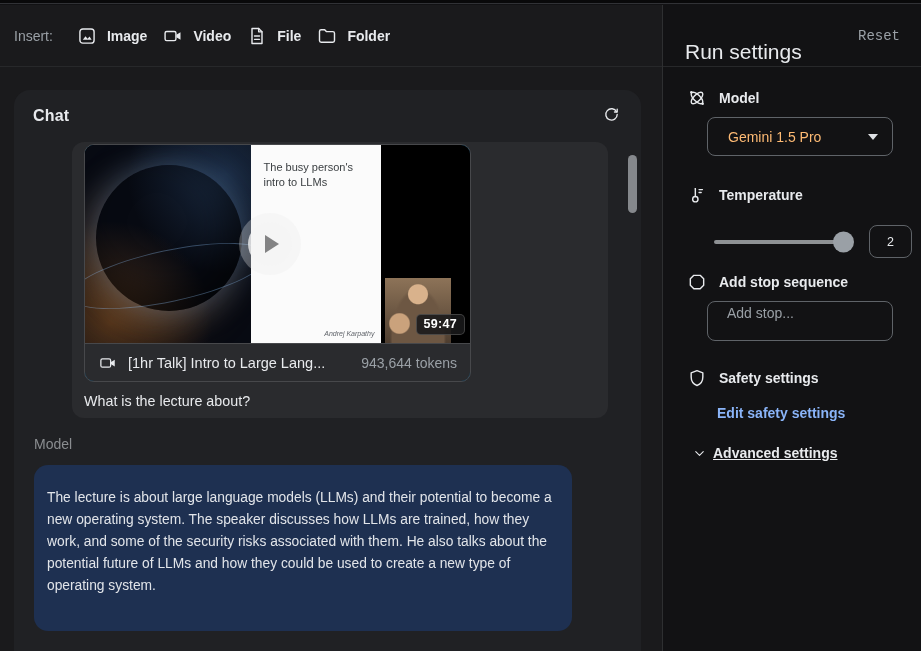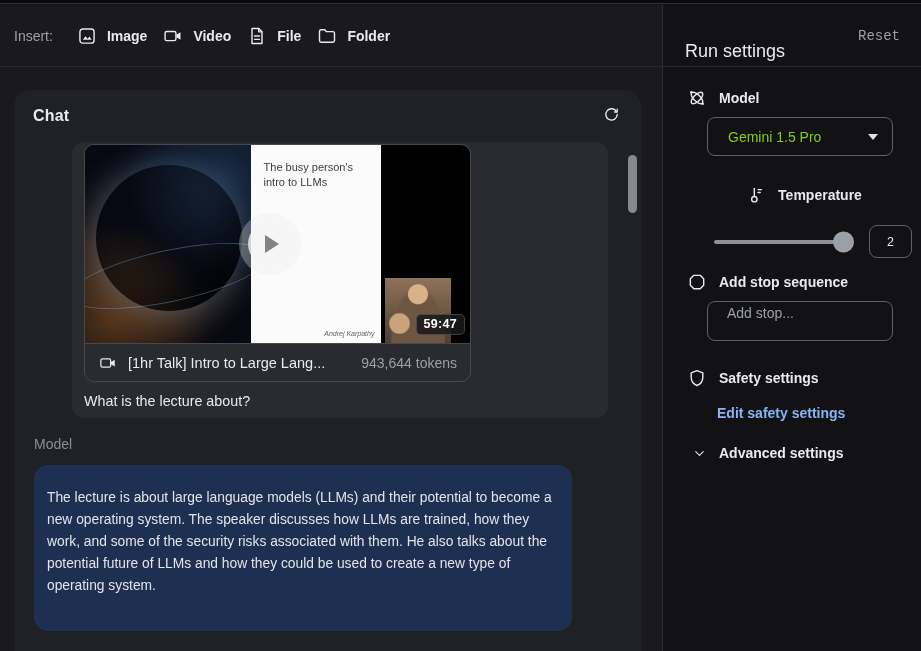--- a/index.html
+++ b/index.html
@@ -78,45 +78,45 @@
   .user-question { margin:11px 0 0 0; font-size:14.3px; color:#e8eaed; }
 
   .model-turn { position:absolute; left:20px; top:294px; }
   .role-label { font-size:14px; color:#8a8d90; }
   .bubble { margin-top:13px; width:538px; background:#1e3051; border-radius:14px;
     padding:22px 16px 34px 13px; color:#e1e4e9; font-size:13.8px; line-height:22px; }
 
   
   .sidebar { flex:1; background:#121214; position:relative; }
   .sidebar-header { height:62px; border-bottom:1px solid #27282a; display:flex; align-items:center; justify-content:space-between; padding:0 21px 0 22px; }
-  .sidebar-title { font-size:18px; font-weight:500;margin-top:32px; }
+  .sidebar-title { font-size:21px; font-weight:500;margin-top:32px; }
   .reset-btn { background:none; border:none; color:#9aa0a6; font-size:14px; cursor:pointer; font-family:Liberation Mono, monospace; }
 
   .setting-row { display:flex; align-items:center; gap:12px; padding-left:24px; margin-top:21px; }
   .setting-row .label { font-size:14px; font-weight:600; color:#e8eaed; }
   .row-icon { width:20px; height:20px; display:flex; align-items:center; justify-content:center; }
 
   .model-select { margin:9px 0 0 44px; width:186px; height:39px; border:1px solid #5f6368; border-radius:8px;
-    display:flex; align-items:center; padding:0 14px 0 20px; cursor:pointer; background:none; color:#84cc16; font-family:inherit; }
+    display:flex; align-items:center; padding:0 14px 0 20px; cursor:pointer; background:none; color:#fdba74; font-family:inherit; }
   .model-select .val { font-size:14px; }
   .caret { margin-left:auto; width:0; height:0; border-left:5px solid transparent; border-right:5px solid transparent; border-top:6px solid #dfe1e5; }
 
   .slider-row { display:flex; align-items:center; margin:20px 9px 0 51px; }
   .slider-track { position:relative; flex:1; height:4px; background:#8e9194; border-radius:2px; margin-right:17px; }
   .slider-handle { position:absolute; right:-2px; top:50%; transform:translateY(-50%); width:21px; height:21px; border-radius:50%; background:#9aa0a6; cursor:pointer; }
   .temp-value { width:43px; height:33px; border:1px solid #5f6368; border-radius:8px; display:flex; align-items:center; justify-content:center; font-size:12.5px; color:#e8eaed; }
 
   .stop-section { margin-top:14px; }
   .stop-input { margin:9px 0 0 44px; width:186px; height:40px; border:1px solid #5f6368; border-radius:8px;
     background:transparent; color:#e8eaed; font-size:14px; padding:0 12px 16px 19px; font-family:inherit; outline:none; }
   .stop-input::placeholder { color:#9aa0a6; }
 
   .safety-section { margin-top:27px; }
   .edit-safety { display:inline-block; margin:17px 0 0 54px; color:#8ab4f8; font-size:14px; font-weight:600; text-decoration:none; cursor:pointer; }
-  .advanced-row { display:flex; align-items:flex-end; gap:12px; padding-left:28px; margin-top:23px; cursor:pointer; }
+  .advanced-row { display:flex; align-items:flex-end; gap:6px; padding-left:28px; margin-top:23px; cursor:pointer;text-decoration:underline; }
   .advanced-row .label { font-size:14px; font-weight:600; }
 </style>
 </head>
 <body>
 
 <div class="window-top"></div>
 
 <div class="columns">
 
   <div class="main">
@@ -237,21 +237,21 @@
           <circle cx="18.8" cy="18.8" r="1.5" fill="#e8eaed" stroke="none"></circle>
         </svg>
       </span>
       <span class="label">Model</span>
     </div>
     <button class="model-select">
       <span class="val">Gemini 1.5 Pro</span>
       <span class="caret"></span>
     </button>
 
-    <div class="setting-row" style="margin-top:29px;justify-content:center;">
+    <div class="setting-row" style="margin-top:29px;">
       <span class="row-icon">
         <svg class="ic" width="20" height="20" viewBox="0 0 24 24" stroke-width="1.6">
           <path d="M10 4.5v9.2"></path>
           <path d="M10 4.5a2 2 0 0 1 0 .01"></path>
           <circle cx="10" cy="17" r="3.2"></circle>
           <path d="M14.5 5.5h4M14.5 9h2.5"></path>
         </svg>
       </span>
       <span class="label">Temperature</span>
     </div>

